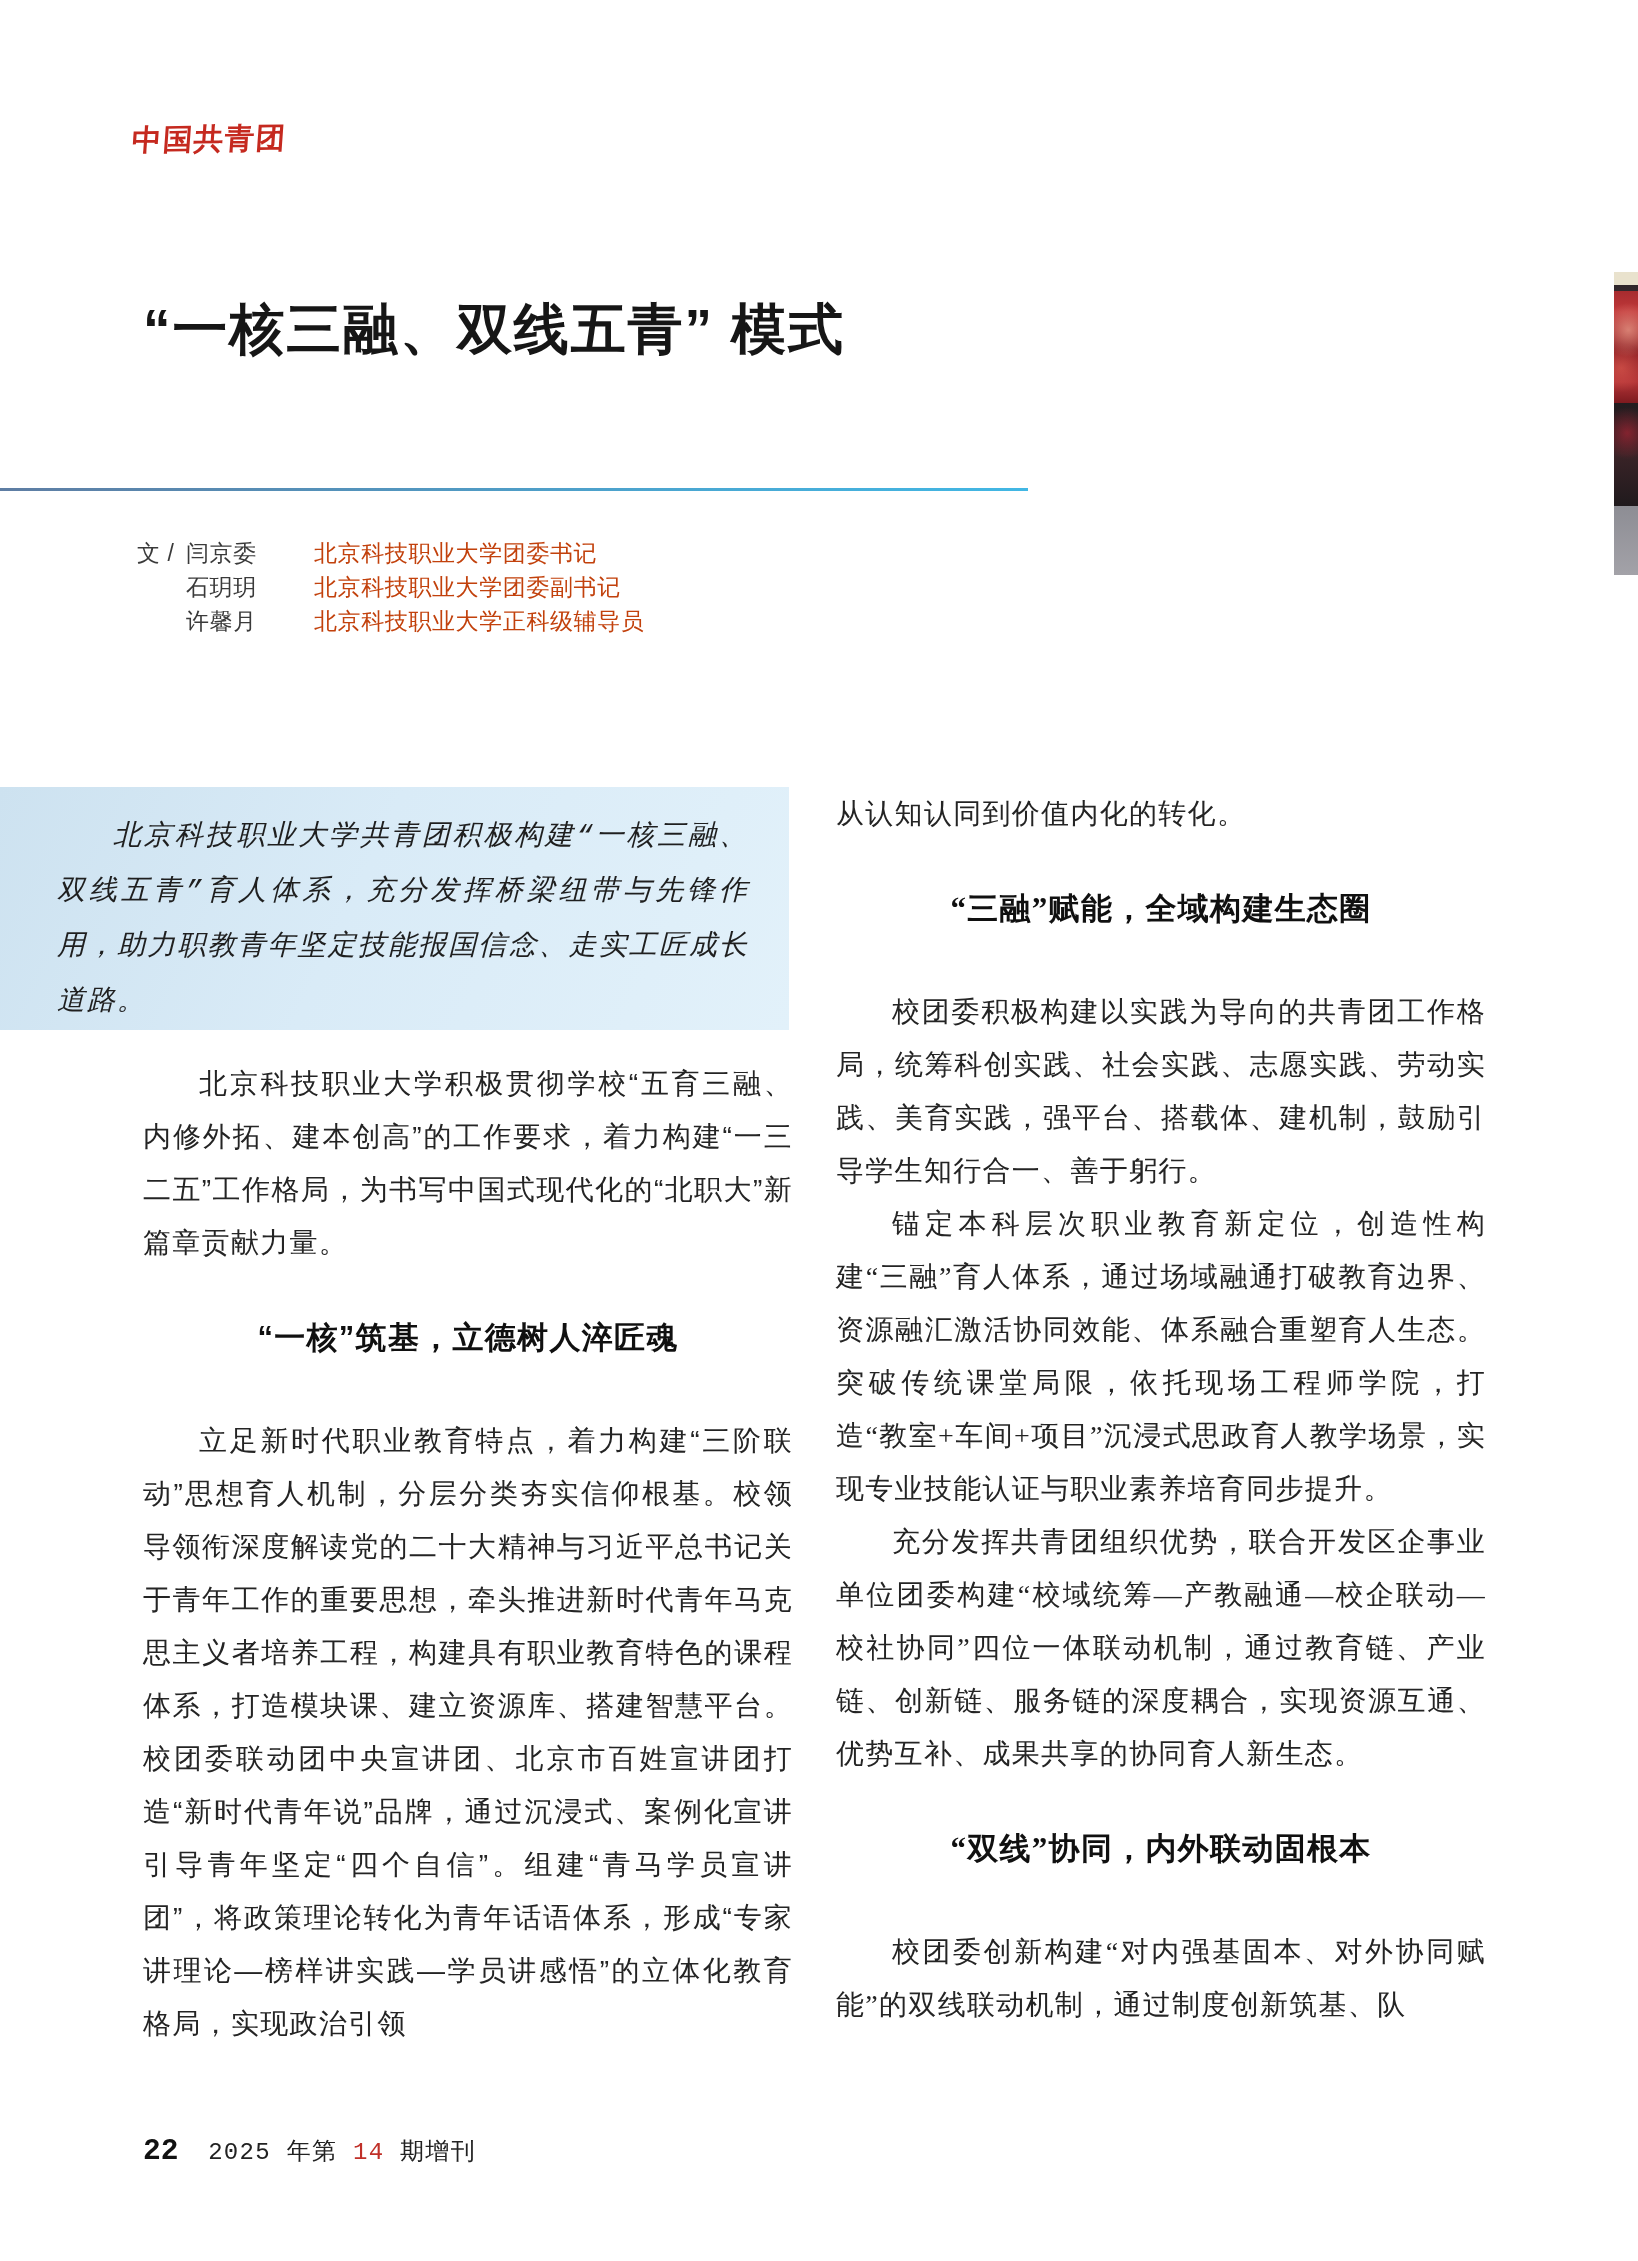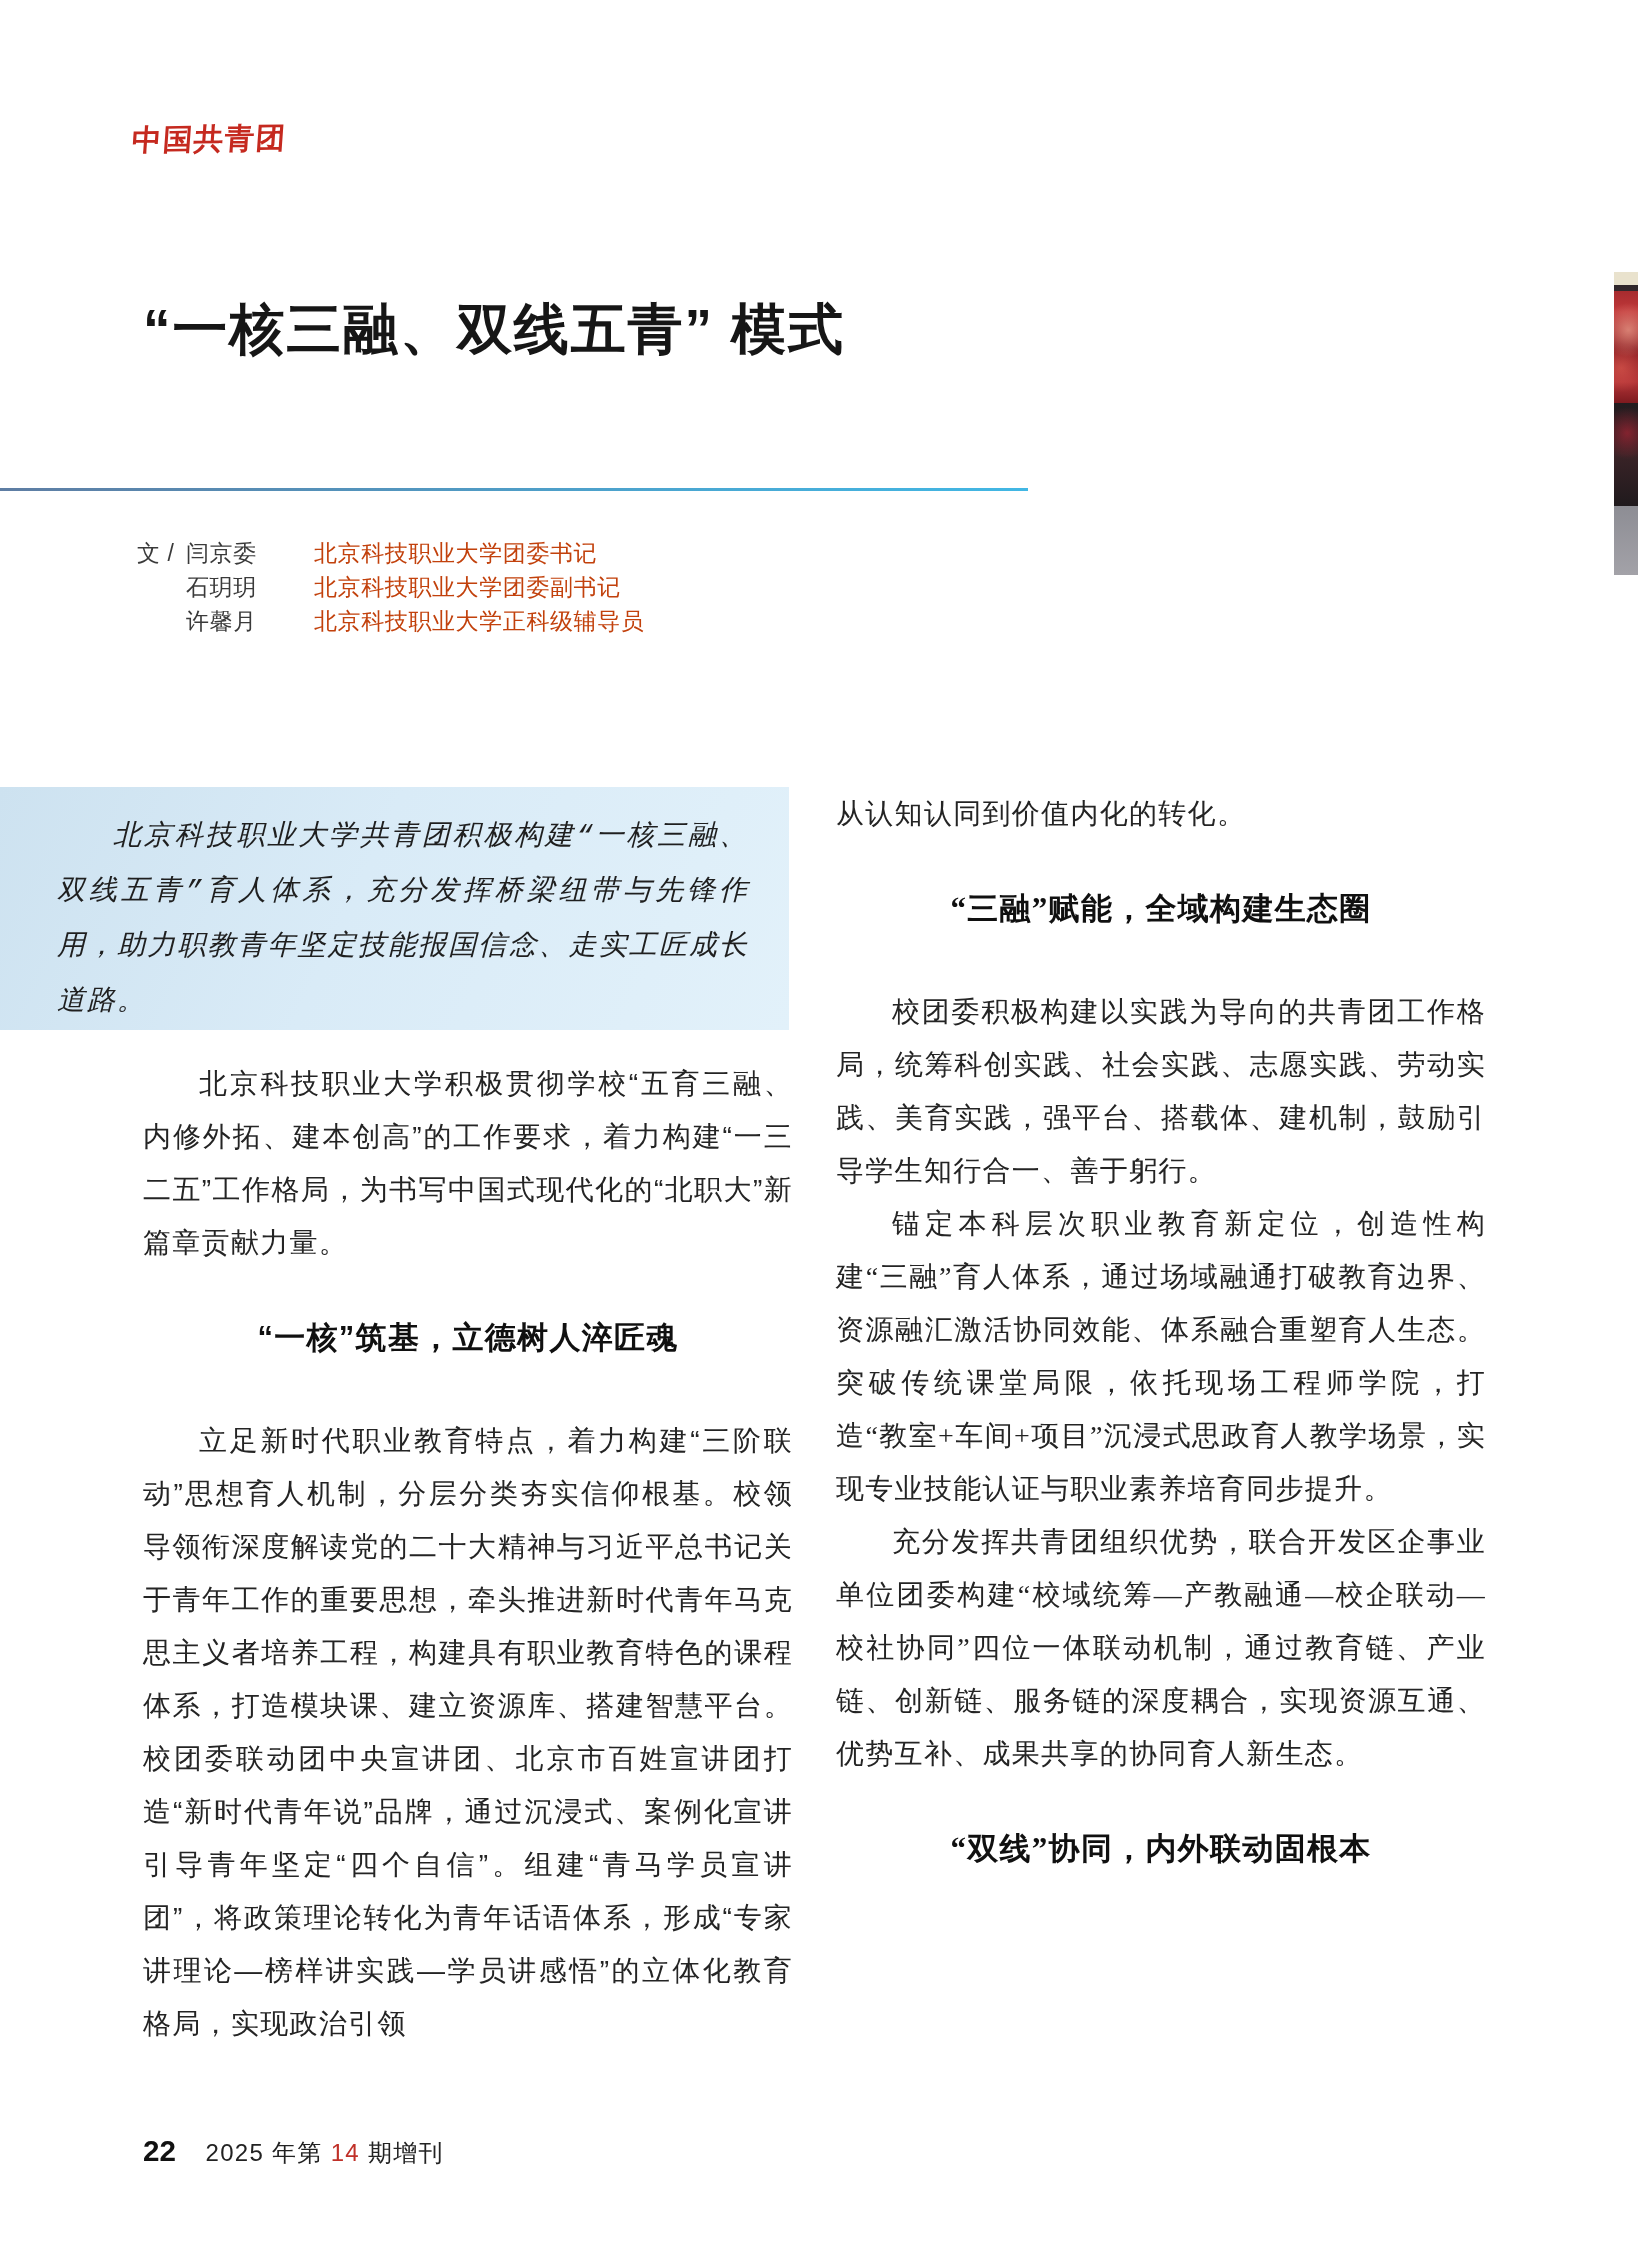--- a/index.html
+++ b/index.html
@@ -96,21 +96,21 @@
     text-indent:0;
     color:#101010;
     line-height:39px;
   }
   .footer{
     position:absolute;
     left:143px;
     top:2134px;
     display:flex;
     align-items:baseline;
-    font-family:Liberation Sans, sans-serif;
+    font-family:Liberation Mono, monospace;
   }
   .footer-page{font-size:29.6px;font-weight:700;color:#111;}
   .footer-issue{margin-left:29.6px;font-size:24px;color:#222;letter-spacing:1.3px;}
   .footer-issue .red{color:#c03028;}
   .edge-photo-strip{
     position:absolute;
     right:0;
     top:272px;
     width:24.4px;
     height:303px;
@@ -167,20 +167,21 @@
     <p>立足新时代职业教育特点，着力构建“三阶联动”思想育人机制，分层分类夯实信仰根基。校领导领衔深度解读党的二十大精神与习近平总书记关于青年工作的重要思想，牵头推进新时代青年马克思主义者培养工程，构建具有职业教育特色的课程体系，打造模块课、建立资源库、搭建智慧平台。校团委联动团中央宣讲团、北京市百姓宣讲团打造“新时代青年说”品牌，通过沉浸式、案例化宣讲引导青年坚定“四个自信”。组建“青马学员宣讲团”，将政策理论转化为青年话语体系，形成“专家讲理论—榜样讲实践—学员讲感悟”的立体化教育格局，实现政治引领</p>
   </div>
 
   <div class="col col-right">
     <p class="no-indent">从认知认同到价值内化的转化。</p>
     <div class="section-heading">“三融”赋能，全域构建生态圈</div>
     <p>校团委积极构建以实践为导向的共青团工作格局，统筹科创实践、社会实践、志愿实践、劳动实践、美育实践，强平台、搭载体、建机制，鼓励引导学生知行合一、善于躬行。</p>
     <p>锚定本科层次职业教育新定位，创造性构建“三融”育人体系，通过场域融通打破教育边界、资源融汇激活协同效能、体系融合重塑育人生态。突破传统课堂局限，依托现场工程师学院，打造“教室+车间+项目”沉浸式思政育人教学场景，实现专业技能认证与职业素养培育同步提升。</p>
     <p>充分发挥共青团组织优势，联合开发区企事业单位团委构建“校域统筹—产教融通—校企联动—校社协同”四位一体联动机制，通过教育链、产业链、创新链、服务链的深度耦合，实现资源互通、优势互补、成果共享的协同育人新生态。</p>
     <div class="section-heading">“双线”协同，内外联动固根本</div>
+    <p>校团委创新构建“对内强基固本、对外协同赋能”的双线联动机制，通过制度创新筑基、队</p>
   </div>
 
   <div class="footer">
     <span class="footer-page">22</span>
     <span class="footer-issue"><span>2025 年第 </span><span class="red">14</span><span> 期增刊</span></span>
   </div>
 
   <div class="edge-photo-strip"></div>
 
 </div>

